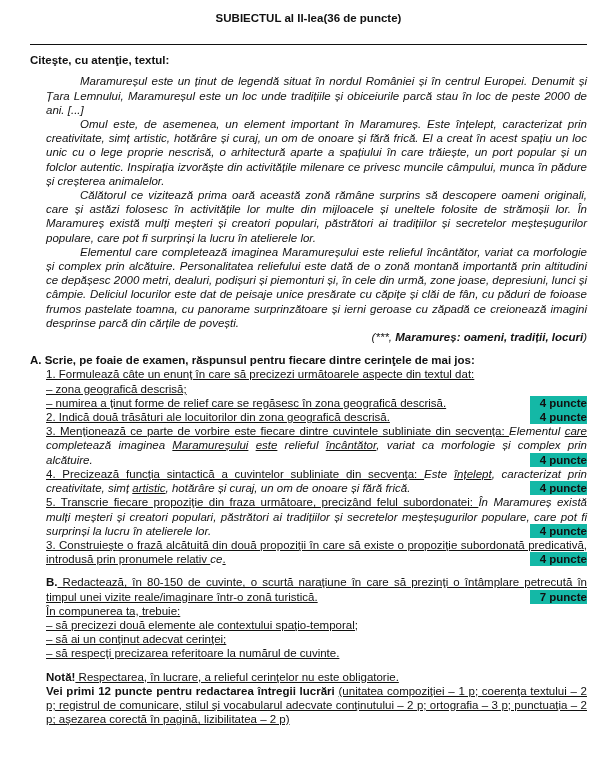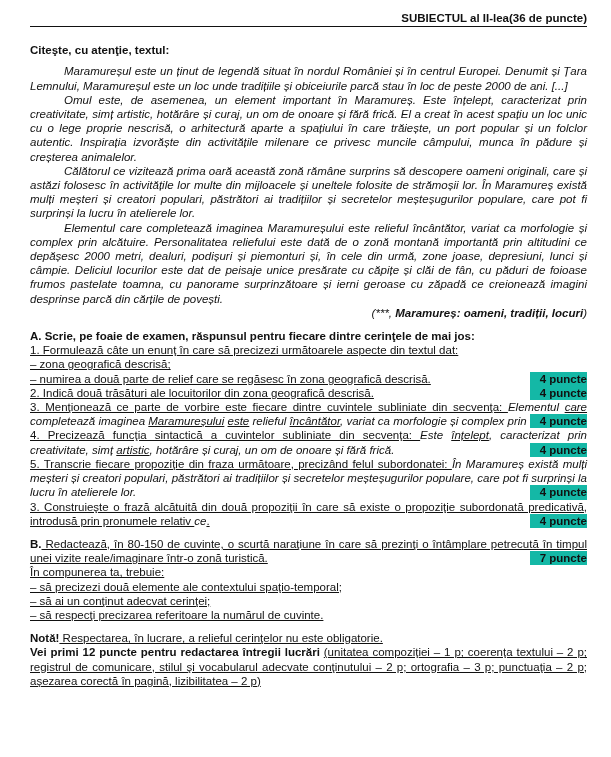--- a/index.html
+++ b/index.html
@@ -6,28 +6,28 @@
   html, body { background: #ffffff; }
   body {
     width: 611px; height: 757px;
     font-family: "Liberation Sans", sans-serif;
     font-size: 11.5px; line-height: 14.2px;
     color: #111111;
     overflow: hidden;
   }
   .page { width: 611px; height: 757px; padding: 11px 24px 0 30px; overflow: hidden; background: #ffffff; }
   .header-row {
-    display: flex; justify-content: flex-end; align-items: flex-end;
+    display: flex; justify-content: center; align-items: flex-end;
     font-weight: bold;
     border-bottom: 1.6px solid #111111;
-    padding-bottom: 1px;
+    padding-bottom: 19px;
   }
-  .instruction { font-weight: bold; margin-top: 16px; }
+  .instruction { font-weight: bold; margin-top: 8px; }
   .quote-block { margin-top: 7px; }
-  .para { position: relative; text-align: justify; }
+  .para { position: relative; text-align: justify; margin-left: 16px; }
   .quote-para { text-indent: 34px; }
   .attribution { text-align: right; }
   .lead-a { font-weight: bold; }
   .points {
     position: absolute; right: 0; bottom: 0;
     font-weight: bold; font-style: normal;
     background: #14b8a6; padding-left: 10px;
   }
   .gap { height: 9px; }
   .sg-n { font-style: normal; font-weight: normal; text-decoration: underline; }
@@ -57,21 +57,21 @@
 
   <div class="para attribution"><span class="sg-i">(***, </span><span class="sg-bi">Maramureș: oameni, tradiții, locuri</span><span class="sg-i">)</span></div>
 
   <div class="gap"></div>
 
   <div class="lead-a">A. Scrie, pe foaie de examen, răspunsul pentru fiecare dintre cerinţele de mai jos:</div>
 
   <div class="items">
       <div class="para"><span class="sg-n">1. Formulează câte un enunţ în care să precizezi următoarele aspecte din textul dat:</span></div>
       <div class="para"><span class="sg-n">– zona geografică descrisă;</span></div>
-      <div class="para"><span class="sg-n">– numirea a două parte de relief care se regăsesc în zona geografică descrisă.</span><span class="points">4 puncte</span></div>
+      <div class="para"><span class="sg-n">– numirea a ținut forme de relief care se regăsesc în zona geografică descrisă.</span><span class="points">4 puncte</span></div>
       <div class="para"><span class="sg-n">2. Indică două trăsături ale locuitorilor din zona geografică descrisă.</span><span class="points">4 puncte</span></div>
       <div class="para"><span class="sg-n">3. Menţionează ce parte de vorbire este fiecare dintre cuvintele subliniate din secvenţa: </span><span class="sg-i">Elementul </span><span class="sg-iu">care</span><span class="sg-i"> completează imaginea </span><span class="sg-iu">Maramureșului</span><span class="sg-i"> </span><span class="sg-iu">este</span><span class="sg-i"> relieful </span><span class="sg-iu">încântător</span><span class="sg-i">, variat ca morfologie și complex prin alcătuire.</span><span class="points">4 puncte</span></div>
       <div class="para"><span class="sg-n">4. Precizează funcţia sintactică a cuvintelor subliniate din secvenţa: </span><span class="sg-i">Este </span><span class="sg-iu">înțelept</span><span class="sg-i">, caracterizat prin creativitate, simț </span><span class="sg-iu">artistic</span><span class="sg-i">, hotărâre și curaj, un om de onoare și fără frică.</span><span class="points">4 puncte</span></div>
       <div class="para"><span class="sg-n">5. Transcrie fiecare propoziţie din fraza următoare, precizând felul subordonatei: </span><span class="sg-i">În Maramureș există mulți meșteri și creatori populari, păstrători ai tradițiilor și secretelor meșteșugurilor populare, care pot fi surprinși la lucru în atelierele lor.</span><span class="points">4 puncte</span></div>
       <div class="para"><span class="sg-n">3. Construieşte o frază alcătuită din două propoziţii în care să existe o propoziţie subordonată predicativă, introdusă prin pronumele relativ </span><span class="sg-i">ce</span><span class="sg-n">.</span><span class="points">4 puncte</span></div>
     </div>
 
   <div class="gap"></div>
 
   <div class="items">

